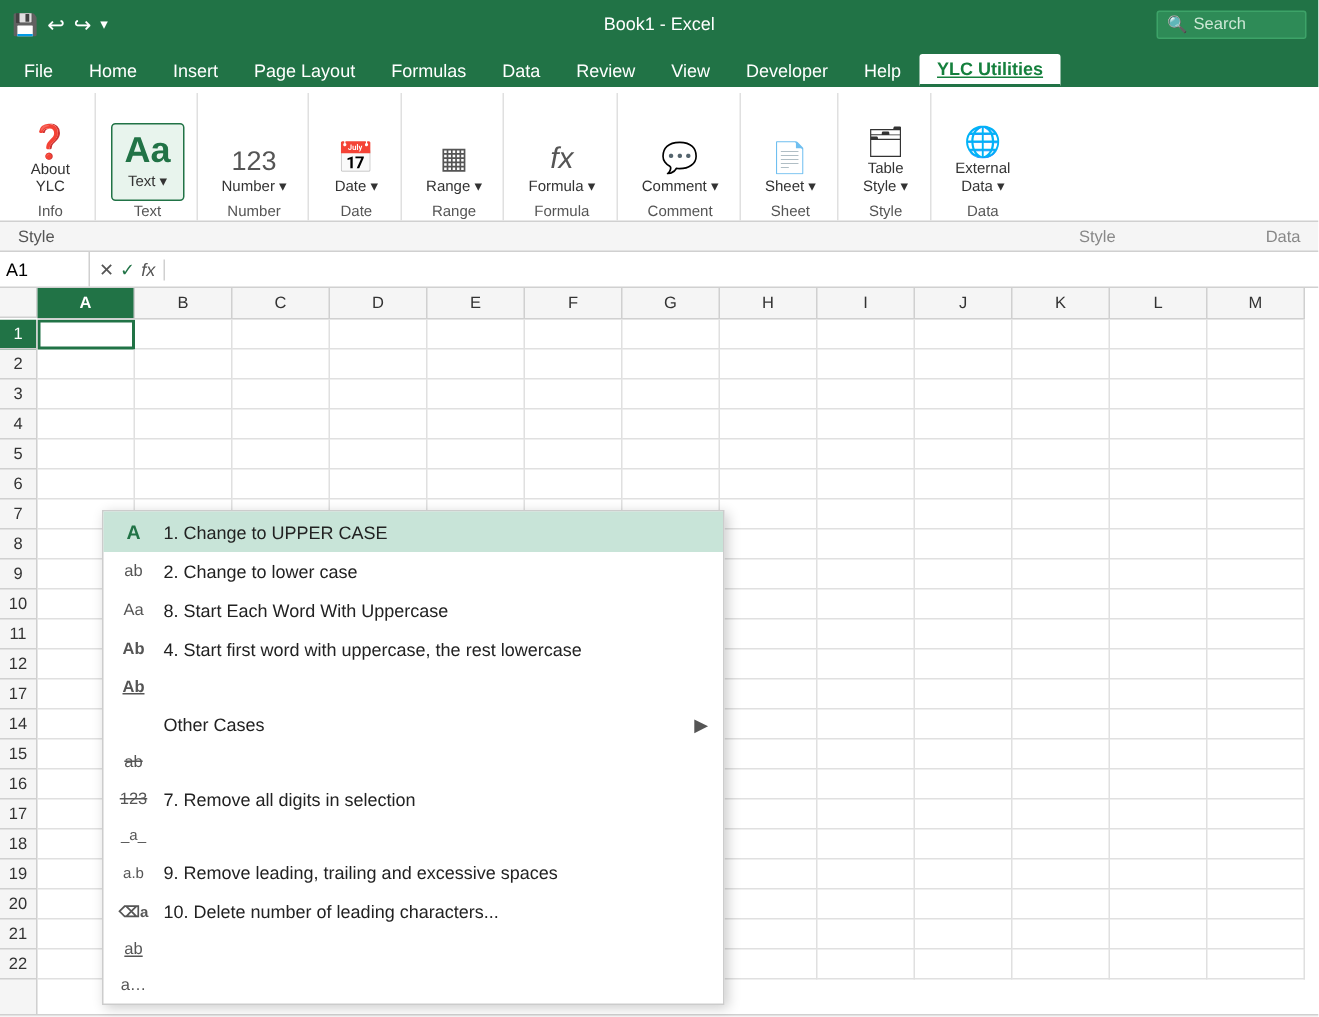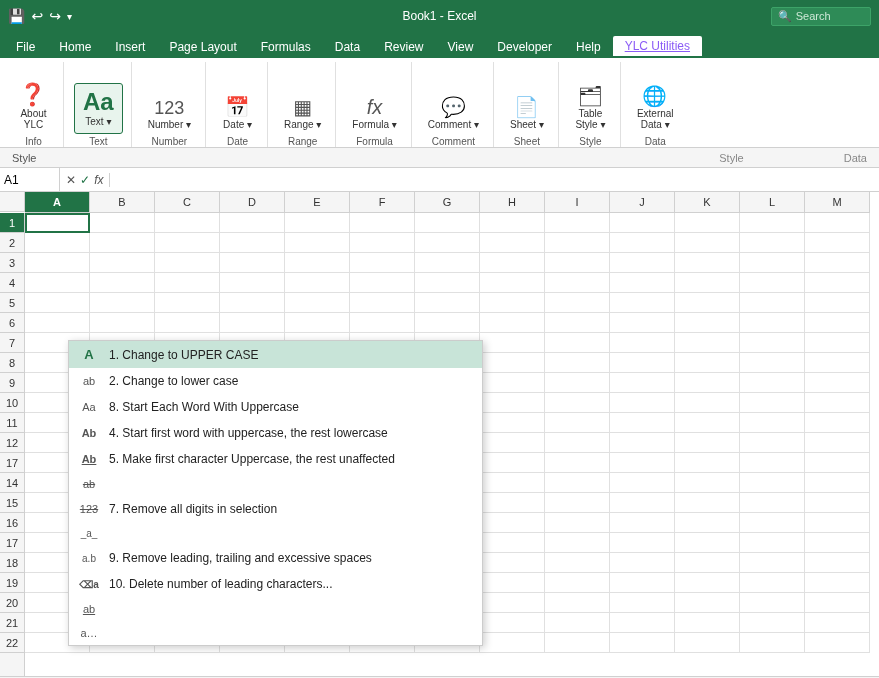--- a/index.html
+++ b/index.html
@@ -57,22 +57,22 @@
       color: #fff;
       font-size: 12px;
       cursor: pointer;
       border-radius: 2px 2px 0 0;
       height: 22px;
       display: flex;
       align-items: center;
     }
     .ribbon-tab.active {
       background: #fff;
-      color: #8b5cf6;
-      font-weight: normal;
+      color: #15803d;
+      font-weight: bold;
       border-bottom: 2px solid #217346;
     }
 
     
     .ribbon-body {
       height: 90px;
       background: #fff;
       border-bottom: 1px solid #d0d0d0;
       display: flex;
       align-items: stretch;
@@ -874,23 +874,27 @@
       <span class="menu-item-text">8. Start Each Word With Uppercase</span>
     </div>
 
     <div class="menu-item">
       <span class="menu-item-icon" style="font-size:11px; color:#555; font-weight:bold;">Ab</span>
       <span class="menu-item-text">4. Start first word with uppercase, the rest lowercase</span>
     </div>
 
     <div class="menu-item">
       <span class="menu-item-icon" style="font-size:11px; color:#555; font-weight:bold; text-decoration:underline;">Ab</span>
-      <span class="menu-item-text">5. Make first character Uppercase, the rest unaffected</span>
-    </div>
-
+    </div>
+
+    <div class="menu-item">
+      <span class="menu-item-icon"></span>
+      <span class="menu-item-text">Other Cases</span>
+      <span class="menu-item-arrow">▶</span>
+    </div>
 
     <div class="menu-item">
       <span class="menu-item-icon" style="font-size:11px; color:#555; text-decoration:line-through;">ab</span>
     </div>
 
     <div class="menu-item">
       <span class="menu-item-icon" style="font-size:11px; color:#555; text-decoration:line-through;">123</span>
       <span class="menu-item-text">7. Remove all digits in selection</span>
     </div>
 

